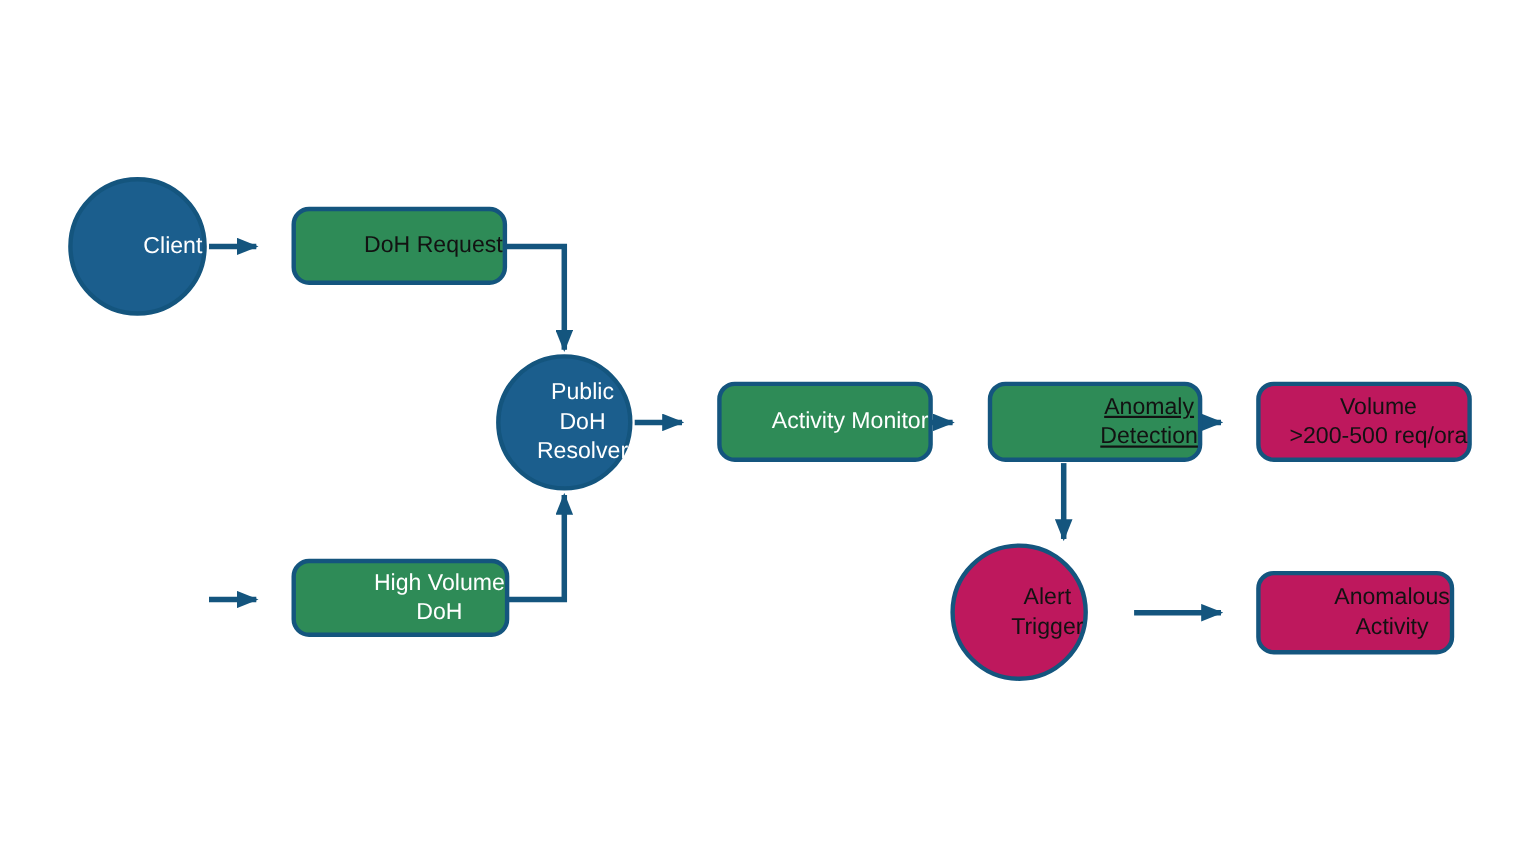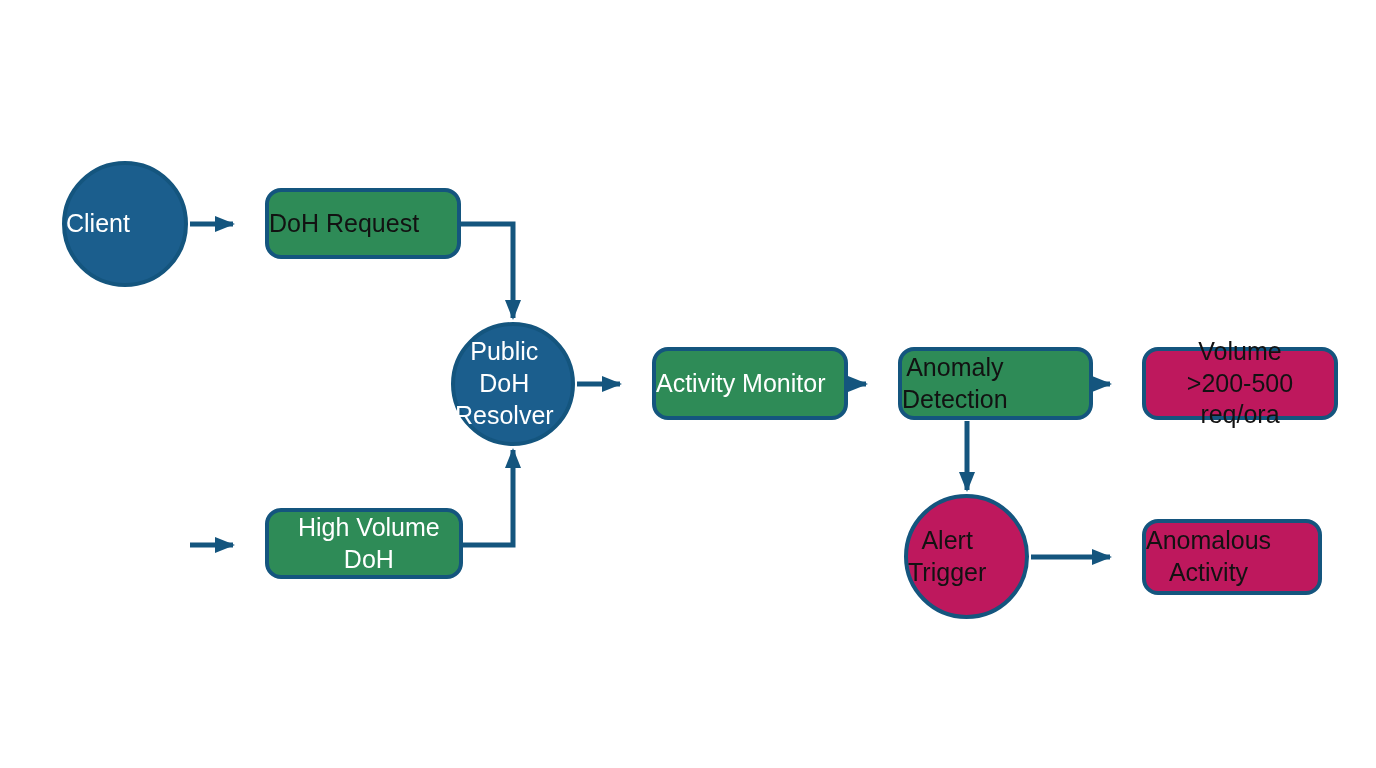--- a/index.html
+++ b/index.html
@@ -3,41 +3,41 @@
 <meta charset="utf-8">
 <style>
   html,body{margin:0;padding:0;background:#ffffff;}
   #canvas{
     position:relative;width:1376px;height:768px;background:#ffffff;overflow:hidden;
     font-family:"Liberation Sans", sans-serif;
   }
   #edges{position:absolute;left:0;top:0;width:1376px;height:768px;}
   .edge{stroke:#14557e;stroke-width:5;fill:none;stroke-linejoin:miter;}
   .node{
-    position:absolute;display:flex;align-items:center;justify-content:flex-start;
-    text-align:center;box-sizing:border-box;font-size:25px;line-height:1.27;
+    position:absolute;display:flex;align-items:center;justify-content:flex-end;
+    text-align:center;box-sizing:border-box;font-size:21px;line-height:1.27;
   }
   .shape-circle{border-radius:50%;}
   .shape-rect{border-radius:16px;margin-left:28px;}
   .fill-blue{background:#1b5e8d;border:4px solid #14557e;}
   .fill-green{background:#2e8b57;border:4px solid #14557e;}
   .fill-orange{background:#be185d;border:4px solid #14557e;}
   .text-light{color:#ffffff;}
   .text-dark{color:#121212;}
   .node-label{white-space:pre-line;}
   
   #n-client{left:62px;top:161px;width:126px;height:126px;}
   #n-doh-request{left:237px;top:188px;width:196px;height:71px;}
   #n-resolver{left:451px;top:322px;width:124px;height:124px;}
   #n-traffic{left:624px;top:347px;width:196px;height:73px;}
-  #n-anomaly{left:870px;top:347px;width:195px;height:73px;}
+  #n-anomaly{left:870px;top:347px;width:195px;height:73px;text-decoration:underline;}
   #n-volume{left:1114px;top:347px;width:196px;height:73px;}
   #n-attacker{left:62px;top:482px;width:126px;height:126px;}
   #n-high-volume{left:237px;top:508px;width:198px;height:71px;padding-left:29px;}
-  #n-alert{left:904px;top:494px;width:125px;height:125px;}
+  #n-alert{left:864px;top:494px;width:125px;height:125px;}
   #n-anomalous{left:1114px;top:519px;width:180px;height:76px;}
 </style>
 </head>
 <body>
 
 <div id="canvas">
 
   <svg id="edges" viewBox="0 0 1376 768" xmlns="http://www.w3.org/2000/svg">
     <defs>
       <marker id="arrow" viewBox="0 0 20 16" refX="18" refY="8" markerWidth="20" markerHeight="16" markerUnits="userSpaceOnUse" orient="auto-start-reverse">

